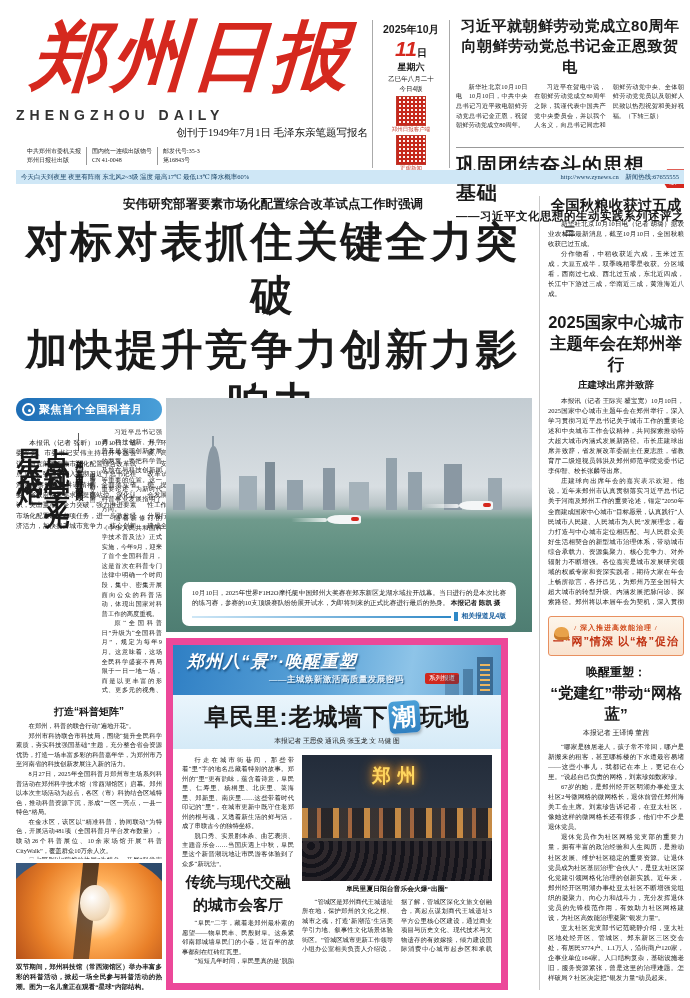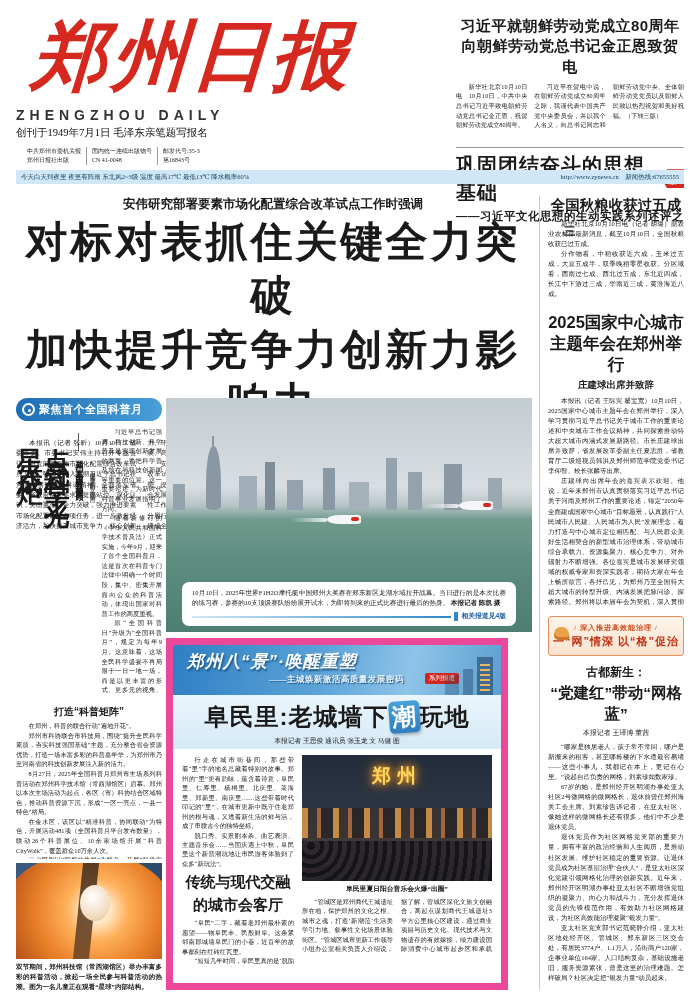--- a/index.html
+++ b/index.html
@@ -7,21 +7,21 @@
         font-family:"Liberation Serif","DejaVu Serif",serif;color:#1a1a1a;}
   [data-name]{box-sizing:border-box;}
 
   
   .masthead{position:absolute;left:16px;top:12px;width:352px;}
   .mast-title{font-family:"DejaVu Serif",serif;font-weight:bold;font-style:italic;
               color:#d5281e;font-size:76px;line-height:1.15;letter-spacing:4px;
               transform:skewX(-3deg);white-space:nowrap;text-align:center;}
   .mast-en{text-align:left;font-family:"Liberation Sans",sans-serif;font-weight:bold;
            font-size:14px;letter-spacing:5px;color:#333;margin-top:8px;}
-  .mast-found{text-align:left;font-size:10.5px;margin-top:3px;color:#111;}
+  .mast-found{text-align:right;font-size:10.5px;margin-top:3px;color:#111;}
   .mast-row{display:flex;align-items:center;margin-top:7px;}
   .slogan{font-family:"Liberation Sans",sans-serif;font-weight:bold;color:#1565a8;
           font-size:14px;letter-spacing:2px;white-space:nowrap;}
   .pubcols{display:flex;margin-left:6px;}
   .pubcol{display:flex;flex-direction:column;justify-content:center;font-size:6px;
           line-height:1.5;padding:0 5px;border-left:1px solid #999;white-space:nowrap;color:#222;}
   .pubcol:first-child{border-left:none;}
   .weather{position:absolute;left:16px;top:170px;width:668px;height:14px;background:#cfe7f6;
            display:flex;justify-content:space-between;align-items:center;font-size:6.5px;
            padding:0 5px;color:#103a5c;}
@@ -203,20 +203,31 @@
           <span data-name="issn-number">CN 41-0048</span>
         </div>
         <div class="pubcol" data-name="postal-col">
           <span data-name="postal-code">邮发代号:35-3</span>
           <span data-name="issue-number">第16843号</span>
         </div>
       </div>
     </div>
   </div>
 
+  <div class="datebox" data-name="date-box">
+    <div class="db-ym" data-name="date-year-month">2025年10月</div>
+    <div class="db-day" data-name="date-day"><span data-name="date-day-number">11</span><small data-name="date-day-suffix">日</small></div>
+    <div class="db-week" data-name="date-weekday">星期六</div>
+    <div class="db-lunar" data-name="date-lunar">乙巳年八月二十</div>
+    <div class="db-pages" data-name="pages-today">今日4版</div>
+    <div class="qr" data-name="qr-code-app"></div>
+    <div class="qr-label" data-name="qr-label-app">郑州日报客户端</div>
+    <div class="qr" data-name="qr-code-news"></div>
+    <div class="qr-label" data-name="qr-label-news">正观新闻</div>
+  </div>
 
   <div class="topright" data-name="top-right-story">
     <div class="tr-h1" data-name="top-story-headline">
       <span data-name="top-story-headline-line1">习近平就朝鲜劳动党成立80周年</span><br>
       <span data-name="top-story-headline-line2">向朝鲜劳动党总书记金正恩致贺电</span>
     </div>
     <div class="tr-body" data-name="top-story-body">
       <p data-name="top-story-paragraph">新华社北京10月10日电　10月10日，中共中央总书记习近平致电朝鲜劳动党总书记金正恩，祝贺朝鲜劳动党成立80周年。</p>
       <p data-name="top-story-paragraph">习近平在贺电中说，在朝鲜劳动党成立80周年之际，我谨代表中国共产党中央委员会，并以我个人名义，向总书记同志和朝鲜劳动党中央、全体朝鲜劳动党党员以及朝鲜人民致以热烈祝贺和美好祝福。（下转三版）</p>
     </div>
@@ -367,21 +378,21 @@
         <p data-name="story-paragraph">庄建球向出席年会的嘉宾表示欢迎。他说，近年来郑州市认真贯彻落实习近平总书记关于河南及郑州工作的重要论述，锚定“2050年全面建成国家中心城市”目标愿景，认真践行“人民城市人民建、人民城市为人民”发展理念，着力打造与中心城市定位相匹配、与人民群众美好生活相契合的新型城市治理体系，带动城市综合承载力、资源集聚力、核心竞争力、对外辐射力不断增强。各位嘉宾是城市发展研究领域的权威专家和资深实践者，期待大家在年会上畅所欲言，各抒己见，为郑州乃至全国特大超大城市的转型升级、内涵发展把脉问诊、探索路径。郑州将以本届年会为契机，深入贯彻中央城市工作会议精神，认真吸纳年会智慧成果，在创新驱动高质量发展、持续优化空间结构、完善精细化管理功能、筑牢内涵式发展基础、全面增强文化软实力、加快郑州都市圈建设等方面发力、再发力，为特大超大城市现代化建设探索“郑州经验”。</p>
 
       </div>
     </div>
     <div class="gov-banner" data-name="governance-banner">
       <span class="hand" data-name="hand-icon"></span>
       <span class="gov-l1" data-name="governance-banner-kicker">/ 深入推进高效能治理 /</span>
       <span class="gov-l2" data-name="governance-banner-title">一“网”情深 以“格”促治</span>
     </div>
     <div class="rc3" data-name="community-story">
-      <div class="rc3-kicker" data-name="community-kicker">古都新生：</div>
+      <div class="rc3-kicker" data-name="community-kicker">唤醒重塑：</div>
       <div class="rc3-h1" data-name="community-headline">“党建红”带动“网格蓝”</div>
       <div class="rc3-by" data-name="community-byline">本报记者 王译博 董茜</div>
       <div class="rc3-body" data-name="community-body">
         <p data-name="story-paragraph">“哪家是独居老人，孩子常不常回，哪户是新搬来的租客，甚至哪栋楼的下水道最容易堵——这些小事儿，我都记在本上，更记在心里。”说起自己负责的网格，刘素珍如数家珍。</p>
         <p data-name="story-paragraph">67岁的她，是郑州经开区明湖办事处亚太社区2号微网格的微网格长，退休前曾任郑州海关工会主席。刘素珍告诉记者，在亚太社区，像她这样的微网格长还有很多，他们中不少是退休党员。</p>
         <p data-name="story-paragraph">退休党员作为社区网格党支部的重要力量，拥有丰富的政治经验和人生阅历，是推动社区发展、维护社区稳定的重要资源。让退休党员成为社区基层治理“合伙人”，是亚太社区深化党建引领网格化治理的创新实践。近年来，郑州经开区明湖办事处亚太社区不断增强党组织的凝聚力、向心力和战斗力，充分发挥退休党员的先锋模范作用，有效助力社区网格建设，为社区高效能治理凝聚“银发力量”。</p>
         <p data-name="story-paragraph">亚太社区党支部书记范晓静介绍，亚太社区地处经开区、管城区、郑东新区三区交会处，有居民3774户、1.1万人，沿街商户120家，企事业单位164家。人口结构复杂，基础设施老旧，服务资源紧张，曾是这里的治理难题。怎样破局？社区决定把“银发力量”动员起来。</p>
         <p data-name="story-paragraph">通过走家入户、主动摸排、激励带动，亚太社区成功吸引802名党员（含退休党员、双报到党员、企业党员）融入网格治理，通过自荐、推荐的方式，从中遴选出50名“带想法、带能力、带资源、带团队”的微网格长。（下转二版）</p>
       </div>
     </div>

